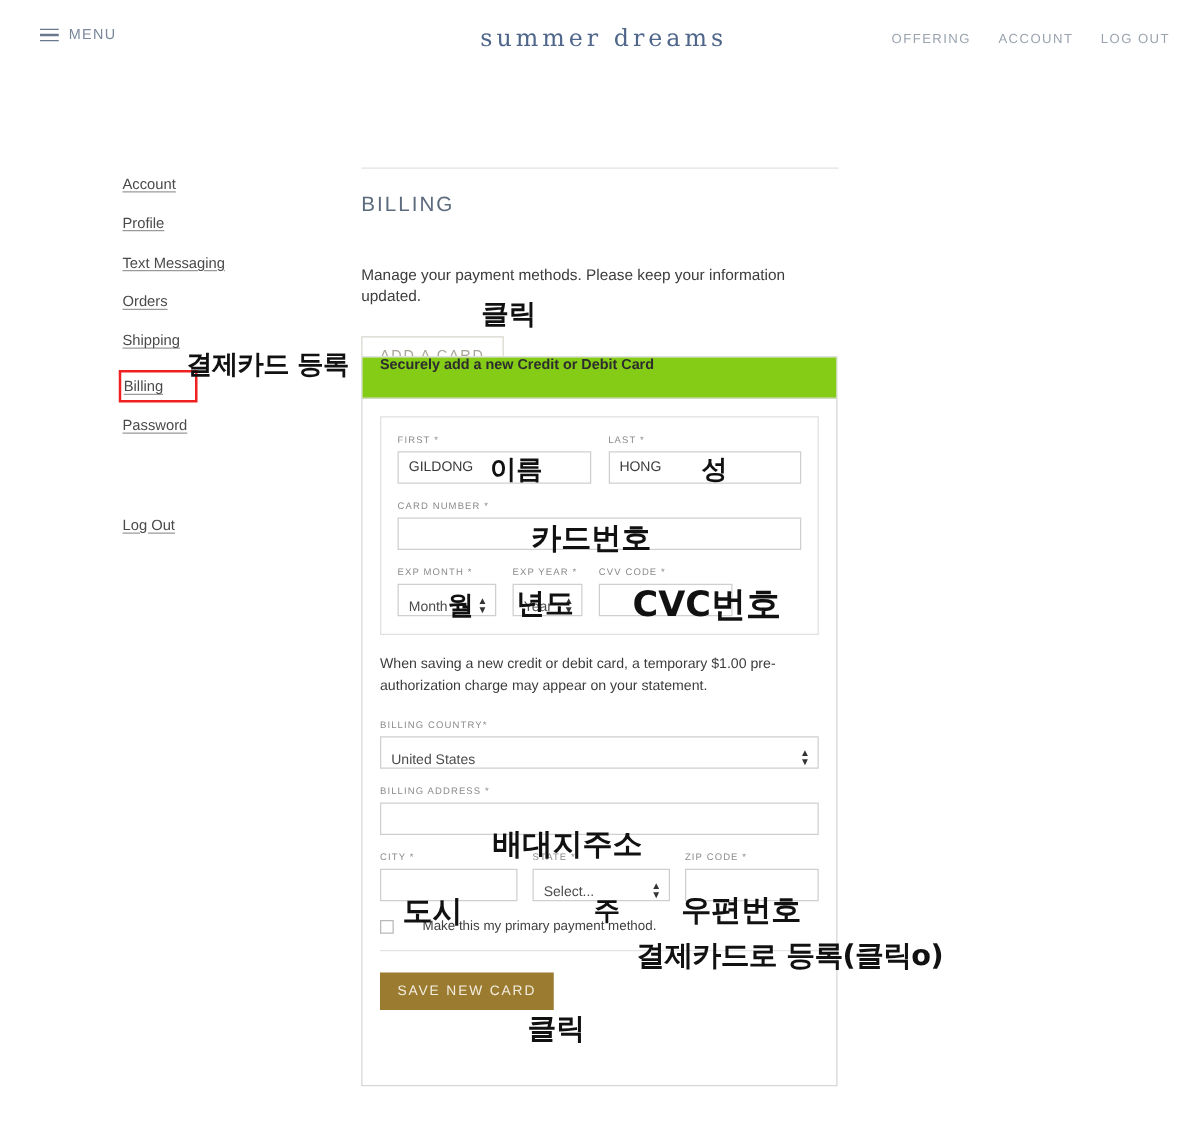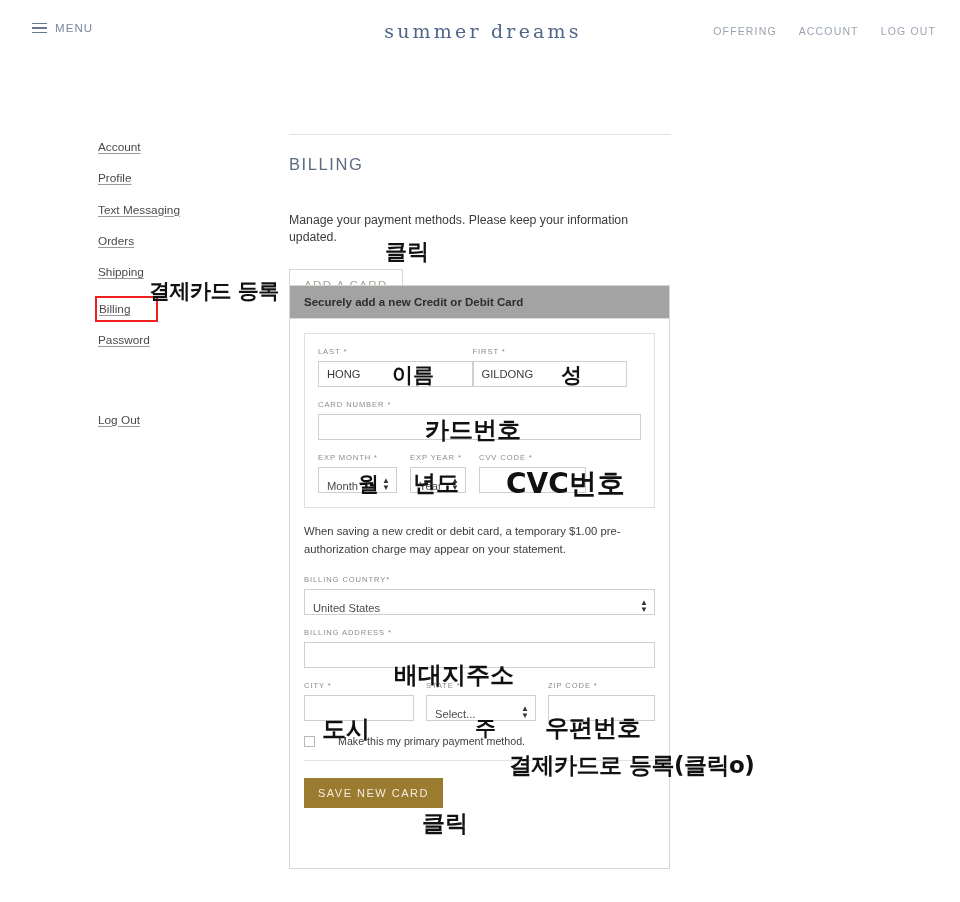--- a/index.html
+++ b/index.html
@@ -162,24 +162,23 @@
     left: 289px; top: 285px;
     width: 381px;
     height: 584px;
     background: #fff;
     border: 1px solid #d6d6d6;
     box-sizing: border-box;
     z-index: 10;
   }
   .modal-header {
     height: 33px;
-    background: #a3a3a3;
+    background: #84cc16;
     border-bottom: 1px solid #dcdcdc;
     display: flex;
-    align-items: center;
     padding-left: 14px;
     box-sizing: border-box;
   }
   .modal-header-title {
     font-size: 11.5px;
     font-weight: bold;
     color: #2d2d2d;
   }
   .modal-body {
     padding: 14px 14px 0 14px;
@@ -328,27 +327,27 @@
   <div class="modal-header">
     <span class="modal-header-title">Securely add a new Credit or Debit Card</span>
   </div>
 
   <div class="modal-body">
 
     
     <div class="card-box">
 
       <div class="row mb13">
+        <div style="width:161px;margin-right:14px;">
+          <span class="field-label">FIRST *</span>
+          <div class="inp">GILDONG</div>
+        </div>
         <div style="width:161px;">
           <span class="field-label">LAST *</span>
           <div class="inp">HONG</div>
-        </div>
-        <div style="width:161px;margin-right:14px;">
-          <span class="field-label">FIRST *</span>
-          <div class="inp">GILDONG</div>
         </div>
       </div>
 
       <div class="mb13">
         <span class="field-label">CARD NUMBER *</span>
         <div class="inp"></div>
       </div>
 
       <div class="row">
         <div style="width:79px;margin-right:13px;">

